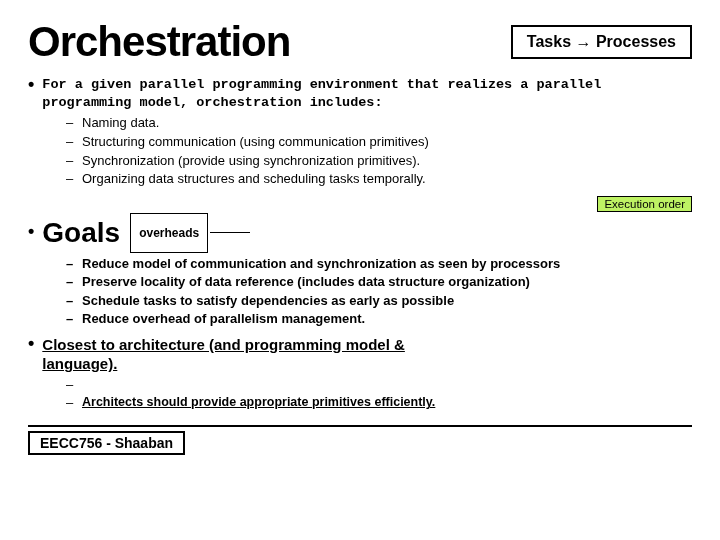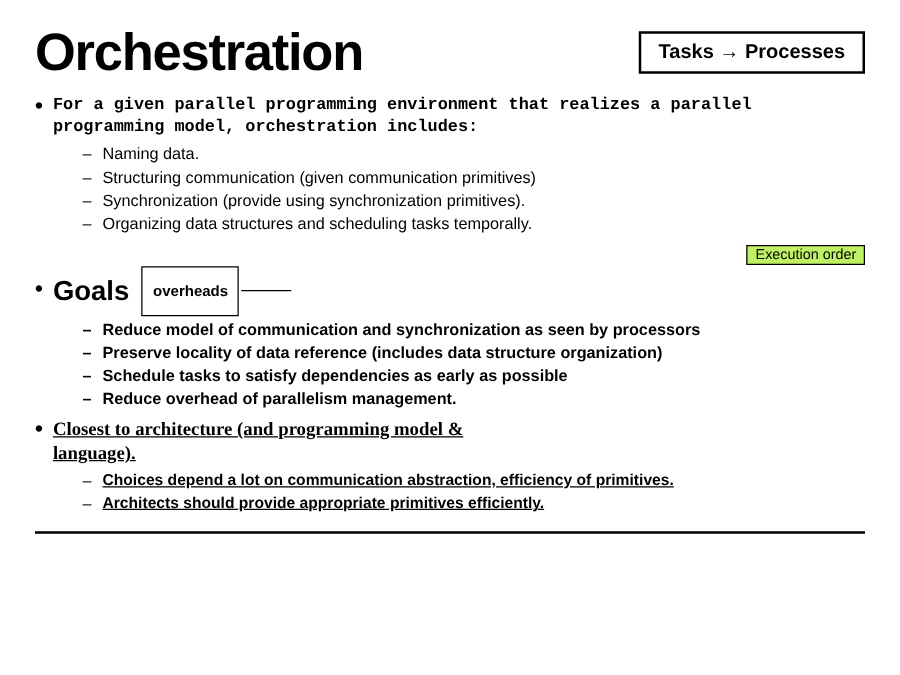--- a/index.html
+++ b/index.html
@@ -97,40 +97,40 @@
     }
     .exec-order-box {
       border: 1.5px solid #000;
       background: #bef264;
       padding: 1px 6px;
       font-size: 11.5px;
       font-family: Arial, sans-serif;
       font-weight: normal;
     }
     .goals-title {
-      font-size: 22px;
+      font-size: 28px;
       font-weight: bold;
       font-family: Arial, sans-serif;
     }
     .overheads-box {
       border: 1.5px solid #000;
       background: #fff;
       padding: 12px 8px;
       font-size: 12px;
       font-family: Arial, sans-serif;
     }
     
     .sub-item-bold {
       font-weight: bold;
     }
     
     .closest-text {
       font-size: 15px;
       font-weight: bold;
-      font-family: Liberation Serif, serif;
+      font-family: Liberation Sans, sans-serif;
       text-decoration: underline;
       line-height: 1.3;
     }
     .closest-sub {
       font-size: 12.5px;
       font-weight: bold;
       font-family: Arial, sans-serif;
       text-decoration: underline;
       line-height: 1.3;
     }
@@ -181,21 +181,21 @@
         <span class="bullet-dot">•</span>
         <span class="bullet-text">For a given parallel programming environment that realizes a parallel programming model, orchestration includes:</span>
       </div>
       <div class="sub-list">
         <div class="sub-item">
           <span class="sub-dash">–</span>
           <span>Naming data.</span>
         </div>
         <div class="sub-item">
           <span class="sub-dash">–</span>
-          <span>Structuring communication (given communication primitives)</span>
+          <span>Structuring communication (using communication primitives)</span>
         </div>
         <div class="sub-item">
           <span class="sub-dash">–</span>
           <span>Synchronization (provide using synchronization primitives).</span>
         </div>
         <div class="sub-item">
           <span class="sub-dash">–</span>
           <span>Organizing data structures and scheduling tasks temporally.</span>
         </div>
       </div>
@@ -240,27 +240,27 @@
       <div class="bullet-main">
         <span class="bullet-dot">•</span>
         <span class="closest-text">
           <span>Closest to architecture (and programming model &amp;</span><br>
           <span>language).</span>
         </span>
       </div>
       <div class="sub-list">
         <div class="sub-item">
           <span class="sub-dash">–</span>
-          <span class="closest-sub">Choices depend a lot  on communication abstraction, efficiency of primitives.</span>
         </div>
         <div class="sub-item">
           <span class="sub-dash">–</span>
           <span class="closest-sub">Architects should provide appropriate primitives efficiently.</span>
         </div>
       </div>
     </div>
 
   </div>
 
   <div class="footer">
+    <div class="eecc-box">EECC756 - Shaaban</div>
   </div>
 
 </div>
 
 </body></html>

